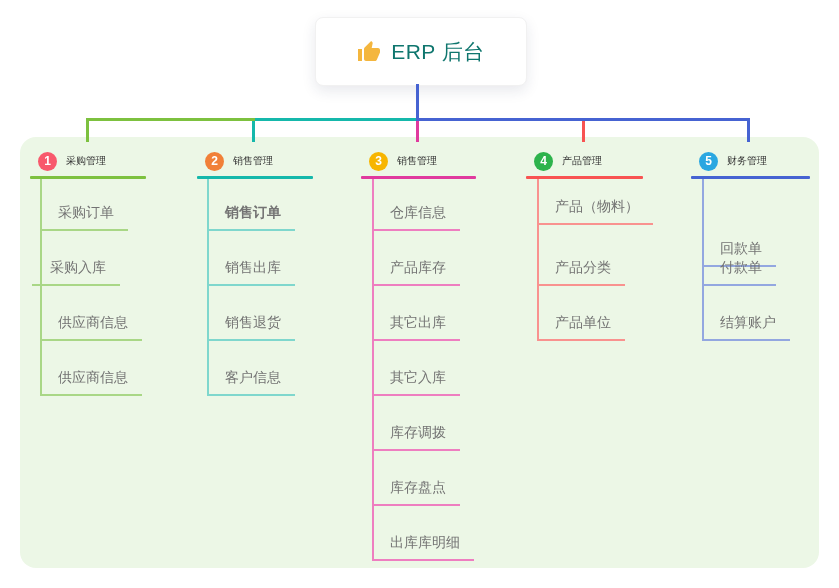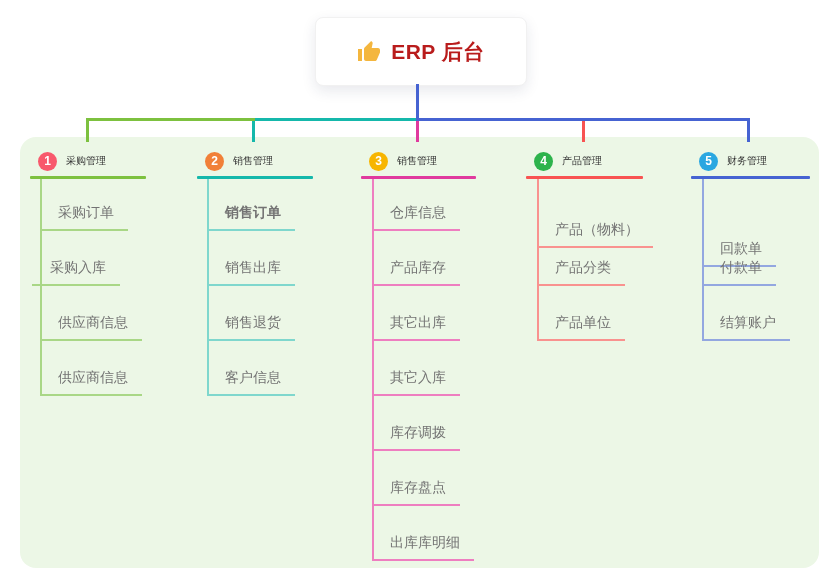--- a/index.html
+++ b/index.html
@@ -3,21 +3,21 @@
 <meta charset="utf-8">
 <style>
   html,body{margin:0;padding:0;background:#fff;}
   #stage{position:relative;width:839px;height:588px;overflow:hidden;
          font-family:"Liberation Sans","DejaVu Sans",sans-serif;background:#fff;}
   #panel{position:absolute;left:20px;top:137px;width:799px;height:431px;border-radius:16px;}
   
   #root-node{position:absolute;left:315px;top:17px;width:210px;height:67px;background:#fff;
              border:1px solid #f1f1f1;border-radius:8px;box-shadow:0 5px 14px rgba(30,40,80,.10);
              display:flex;align-items:center;justify-content:center;gap:10px;}
-  #root-node .root-title{font-size:21px;font-weight:700;color:#b91c1c;letter-spacing:.5px;}
+  #root-node .root-title{font-size:21px;font-weight:400;color:#0f766e;letter-spacing:.5px;}
   
   .hline{position:absolute;height:3px;}
   .vline{position:absolute;width:3px;}
   .thinv{position:absolute;width:2px;}
   
   .branch-header{position:absolute;height:22px;display:flex;align-items:center;gap:9px;cursor:default;}
   .badge{width:19px;height:19px;border-radius:50%;color:#fff;font-size:12px;font-weight:bold;
          display:flex;align-items:center;justify-content:center;flex:0 0 auto;}
   .branch-title{font-size:10px;font-weight:500;color:#333;white-space:nowrap;}
   .underline{position:absolute;height:3px;border-radius:1px;}
@@ -95,21 +95,21 @@
     <div class="child" style="left: 372px; top: 529px; border-bottom-color: rgb(238, 126, 192);">出库库明细</div>
   </div>
 
   <div>
     <div class="branch-header" style="left:534px;top:150px;">
       <span class="badge" style="background: rgb(45, 179, 76);">4</span>
       <span class="branch-title">产品管理</span>
     </div>
     <div class="underline" style="left: 526px; top: 176px; width: 117px; background: rgb(248, 83, 82);"></div>
     <div class="thinv" style="left: 537px; top: 179px; height: 162px; background: rgb(249, 146, 143);"></div>
-    <div class="child" style="left: 537px; top: 216px; border-bottom-color: rgb(249, 146, 143);">产品（物料）</div>
+    <div class="child" style="left: 537px; top: 193px; border-bottom-color: rgb(249, 146, 143);">产品（物料）</div>
     <div class="child" style="left: 537px; top: 254px; border-bottom-color: rgb(249, 146, 143);">产品分类</div>
     <div class="child" style="left: 537px; top: 309px; border-bottom-color: rgb(249, 146, 143);">产品单位</div>
   </div>
 
   <div>
     <div class="branch-header" style="left:699px;top:150px;">
       <span class="badge" style="background: rgb(42, 167, 225);">5</span>
       <span class="branch-title">财务管理</span>
     </div>
     <div class="underline" style="left: 691px; top: 176px; width: 119px; background: rgb(70, 99, 210);"></div>

